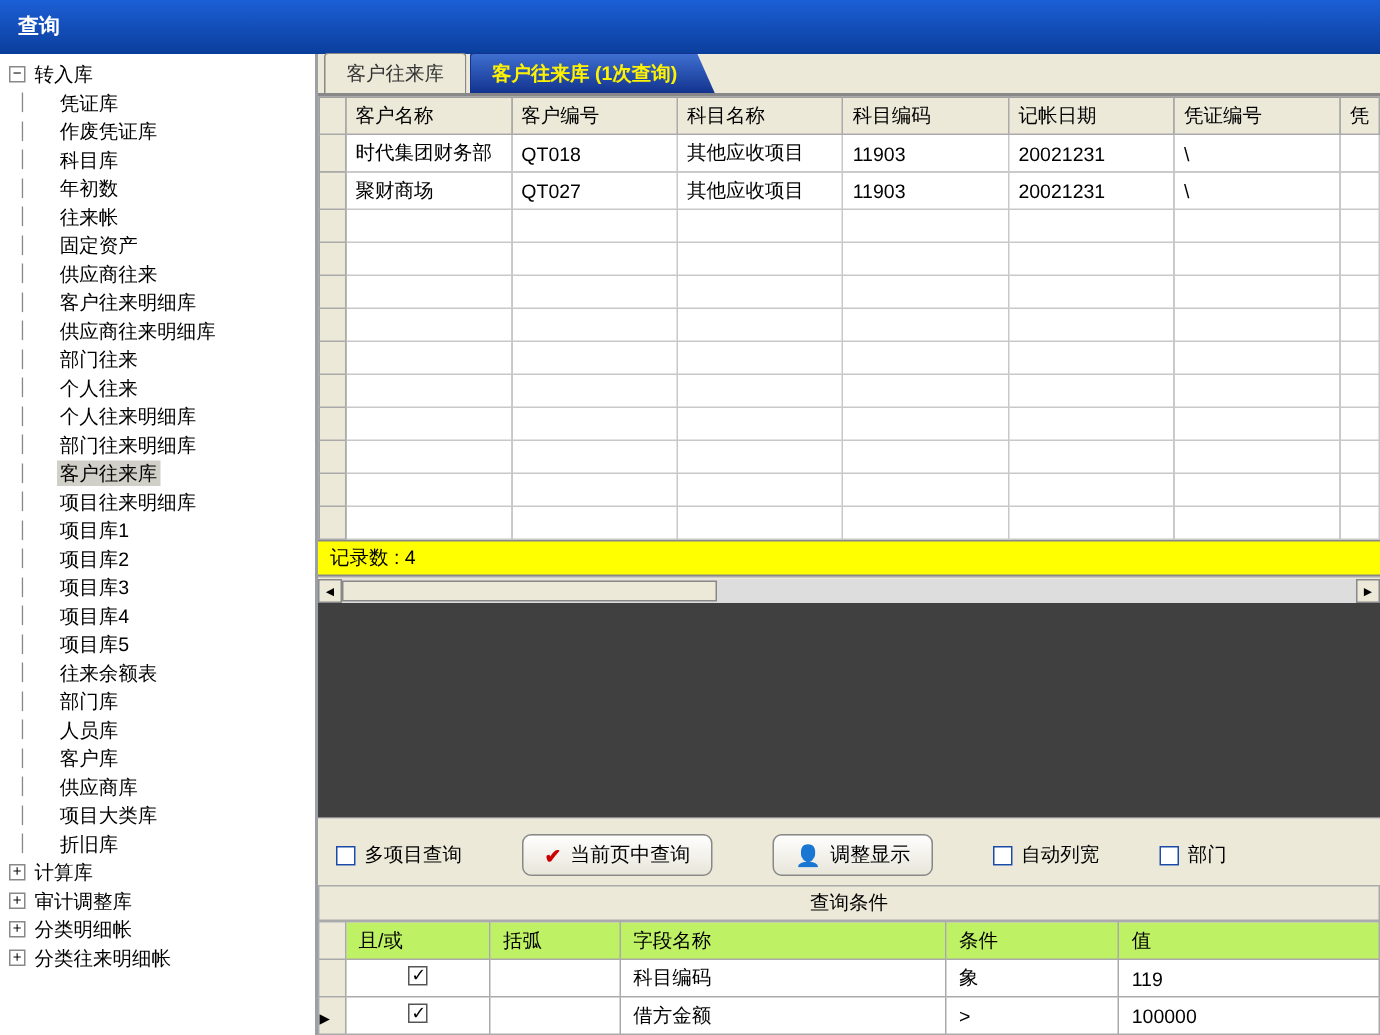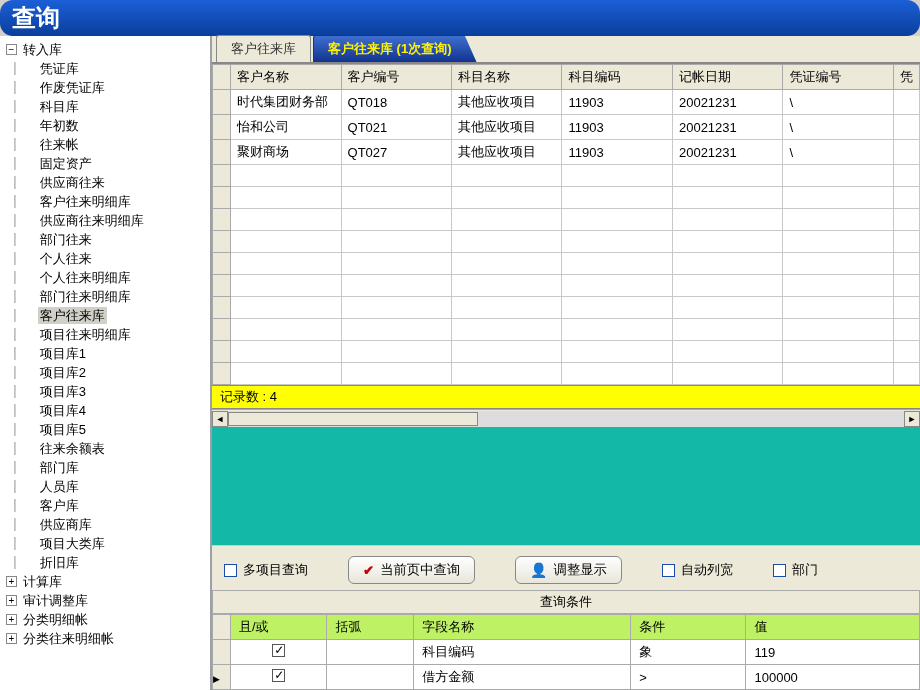--- a/index.html
+++ b/index.html
@@ -10,26 +10,25 @@
     color: #000;
     background: #d4d0c8;
     width: 920px;
     height: 690px;
     overflow: hidden;
   }
   .titlebar {
     background: linear-gradient(to bottom, #1c5fd6, #0a3e9c);
     color: #fff;
     font-weight: bold;
-    font-size: 24px;
+    font-size: 14px;
     padding: 17px 12px;
     height: 36px;
     display: flex;
     align-items: center;
-    border-radius: 13px;
   }
   .main {
     display: flex;
     height: 654px;
   }
   .sidebar {
     width: 212px;
     background: #fff;
     border-right: 2px solid #9aa0a6;
     overflow-y: auto;
@@ -97,21 +96,21 @@
     position: relative;
     z-index: 2;
     border-color: #12338e;
     clip-path: polygon(0 0, calc(100% - 12px) 0, 100% 100%, 0 100%);
     padding-right: 24px;
     margin-top: 44px;
   }
   .grid-area {
     position: relative;
     flex: 1;
-    background: #14b8a6;
+    background: #404040;
     overflow: hidden;
   }
   table.datagrid {
     border-collapse: collapse;
     width: 100%;
     font-size: 13px;
   }
   table.datagrid th {
     background: #ece9d8;
     border: 1px solid #aaa;
@@ -316,30 +315,20 @@
               <td class="">时代集团财务部</td>
               <td class="">QT018</td>
               <td class="">其他应收项目</td>
               <td class="">11903</td>
               <td class="">20021231</td>
               <td class="">\</td>
               <td></td>
             </tr>
             <tr>
               <td class="rowhdr "></td>
-              <td class="">怡和公司</td>
-              <td class="">QT021</td>
-              <td class="">其他应收项目</td>
-              <td class="">11903</td>
-              <td class="">20021231</td>
-              <td class="">\</td>
-              <td></td>
-            </tr>
-            <tr>
-              <td class="rowhdr "></td>
               <td class="">聚财商场</td>
               <td class="">QT027</td>
               <td class="">其他应收项目</td>
               <td class="">11903</td>
               <td class="">20021231</td>
               <td class="">\</td>
               <td></td>
             </tr>
             <tr>
               <td class="rowhdr"></td>

